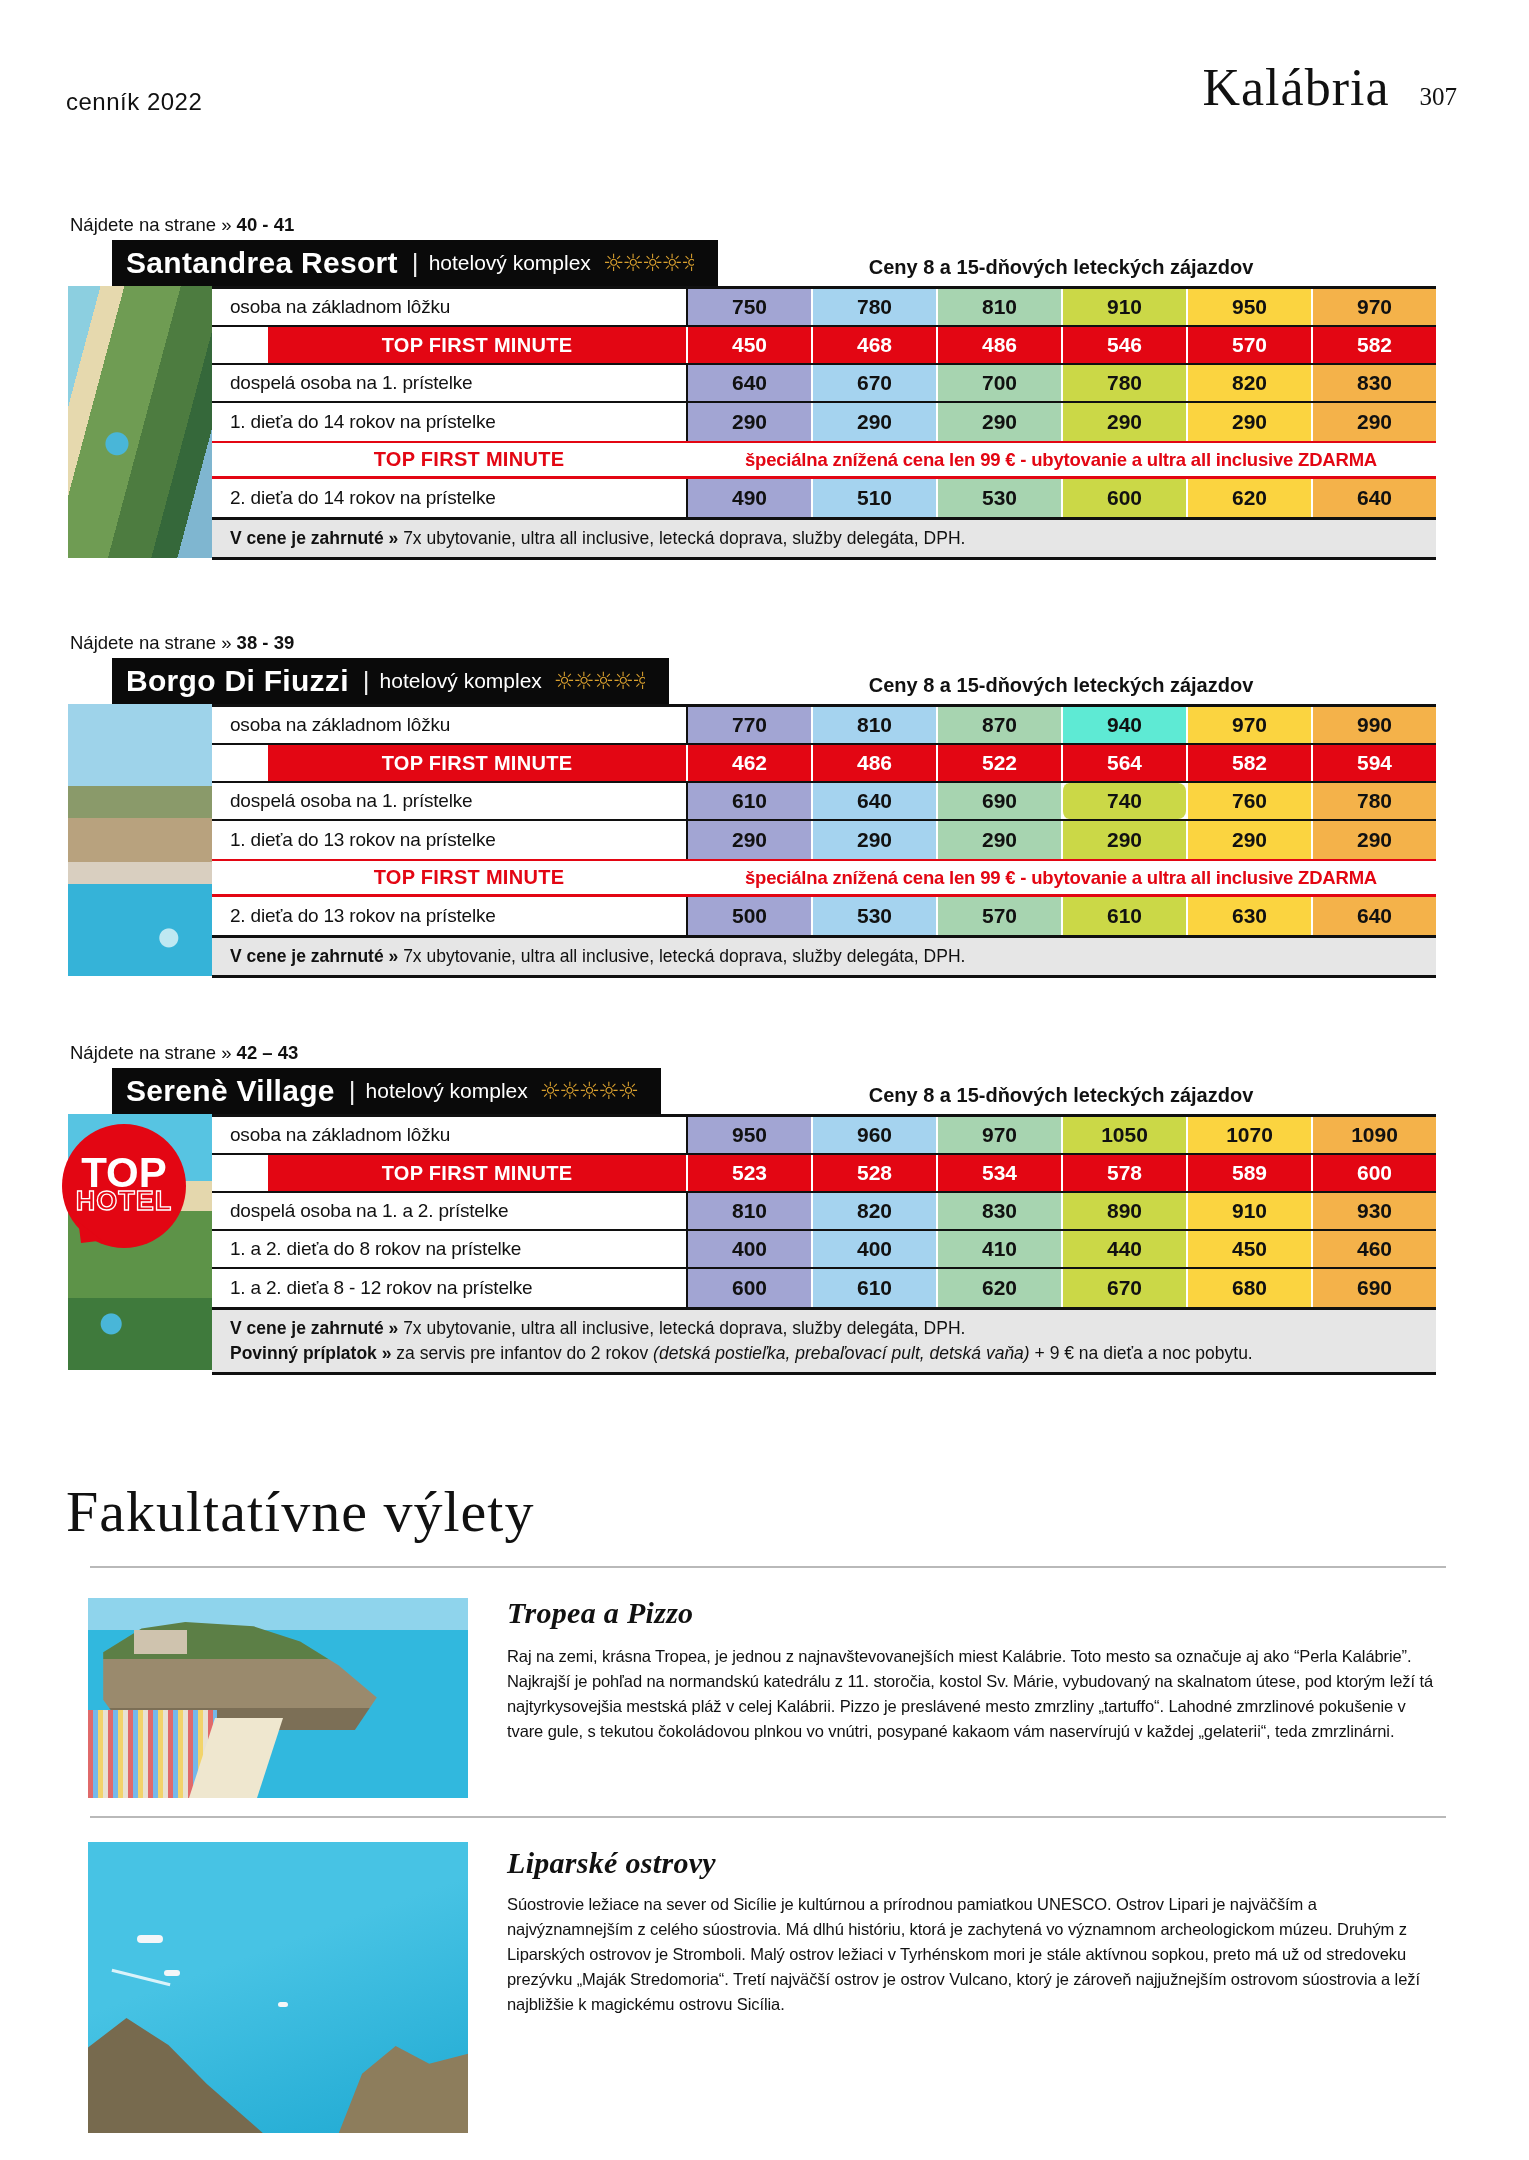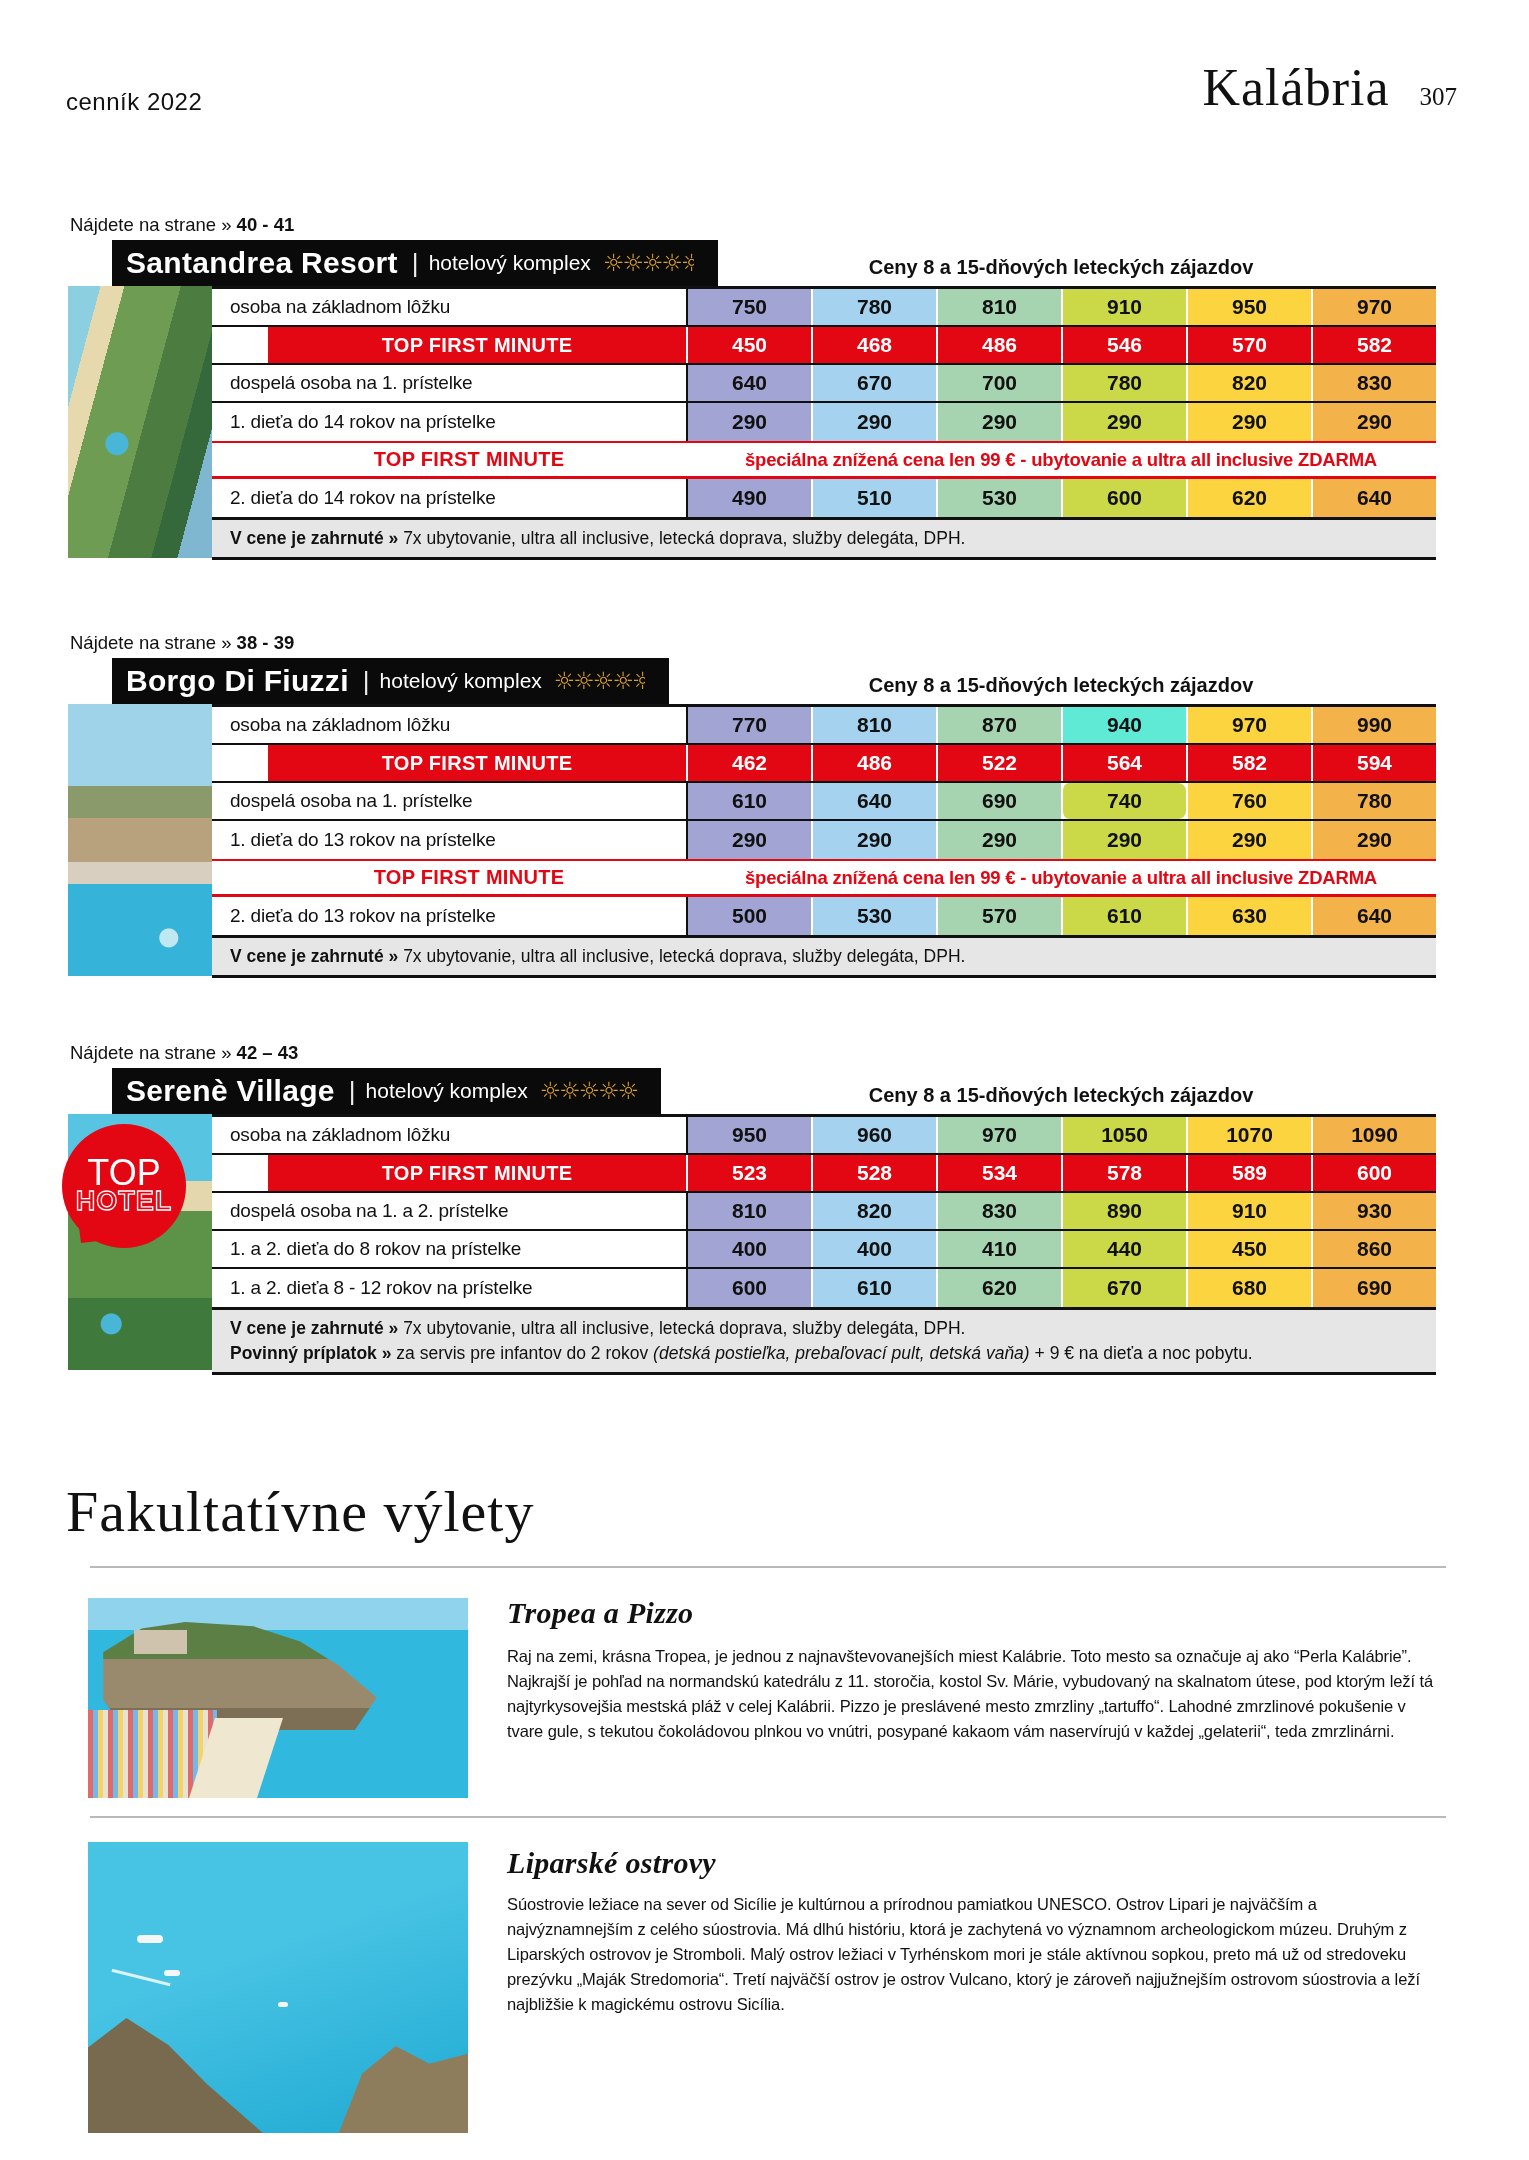--- a/index.html
+++ b/index.html
@@ -112,21 +112,21 @@
   
   .top-hotel-badge{
     position:absolute;left:62px;top:82px;width:124px;height:124px;background:var(--red);
     border-radius:50%;display:flex;flex-direction:column;align-items:center;justify-content:center;
     color:#fff;z-index:6;
   }
   .top-hotel-badge::after{
     content:"";position:absolute;left:4px;bottom:-10px;width:0;height:0;
     border:15px solid rgba(0,0,0,0);border-top-color:var(--red);transform:rotate(38deg);
   }
-  .badge-top{font-size:36px;font-weight:400;line-height:30px;}
+  .badge-top{font-size:42px;font-weight:700;line-height:30px;}
   .badge-hotel{font-size:27px;font-weight:700;line-height:27px;letter-spacing:1px;color:#fff;}
   @supports (-webkit-text-stroke: 1px #fff){
     .badge-hotel{color:rgba(0,0,0,0);-webkit-text-stroke:1.3px #fff;}
   }
 </style>
 </head>
 <body>
 
 <header class="page-header">
   <div class="catalog-label">cenník 2022</div>
@@ -322,21 +322,21 @@
         <div class="val c4" style="background: rgb(251, 212, 64);">910</div>
         <div class="val c5" style="background: rgb(244, 178, 74);">930</div>
       </div>
       <div class="row normal">
         <div class="label">1. a 2. dieťa do 8 rokov na prístelke</div>
         <div class="val c0" style="background: rgb(162, 165, 211);">400</div>
         <div class="val c1" style="background: rgb(165, 211, 239);">400</div>
         <div class="val c2" style="background: rgb(167, 212, 176);">410</div>
         <div class="val c3" style="background: rgb(203, 216, 71);">440</div>
         <div class="val c4" style="background: rgb(251, 212, 64);">450</div>
-        <div class="val c5" style="background: rgb(244, 178, 74);">860</div>
+        <div class="val c5" style="background: rgb(244, 178, 74);">460</div>
       </div>
       <div class="row normal" style="border-bottom: none;">
         <div class="label">1. a 2. dieťa 8 - 12 rokov na prístelke</div>
         <div class="val c0" style="background: rgb(162, 165, 211);">600</div>
         <div class="val c1" style="background: rgb(165, 211, 239);">610</div>
         <div class="val c2" style="background: rgb(167, 212, 176);">620</div>
         <div class="val c3" style="background: rgb(203, 216, 71);">670</div>
         <div class="val c4" style="background: rgb(251, 212, 64);">680</div>
         <div class="val c5" style="background: rgb(244, 178, 74);">690</div>
       </div>

